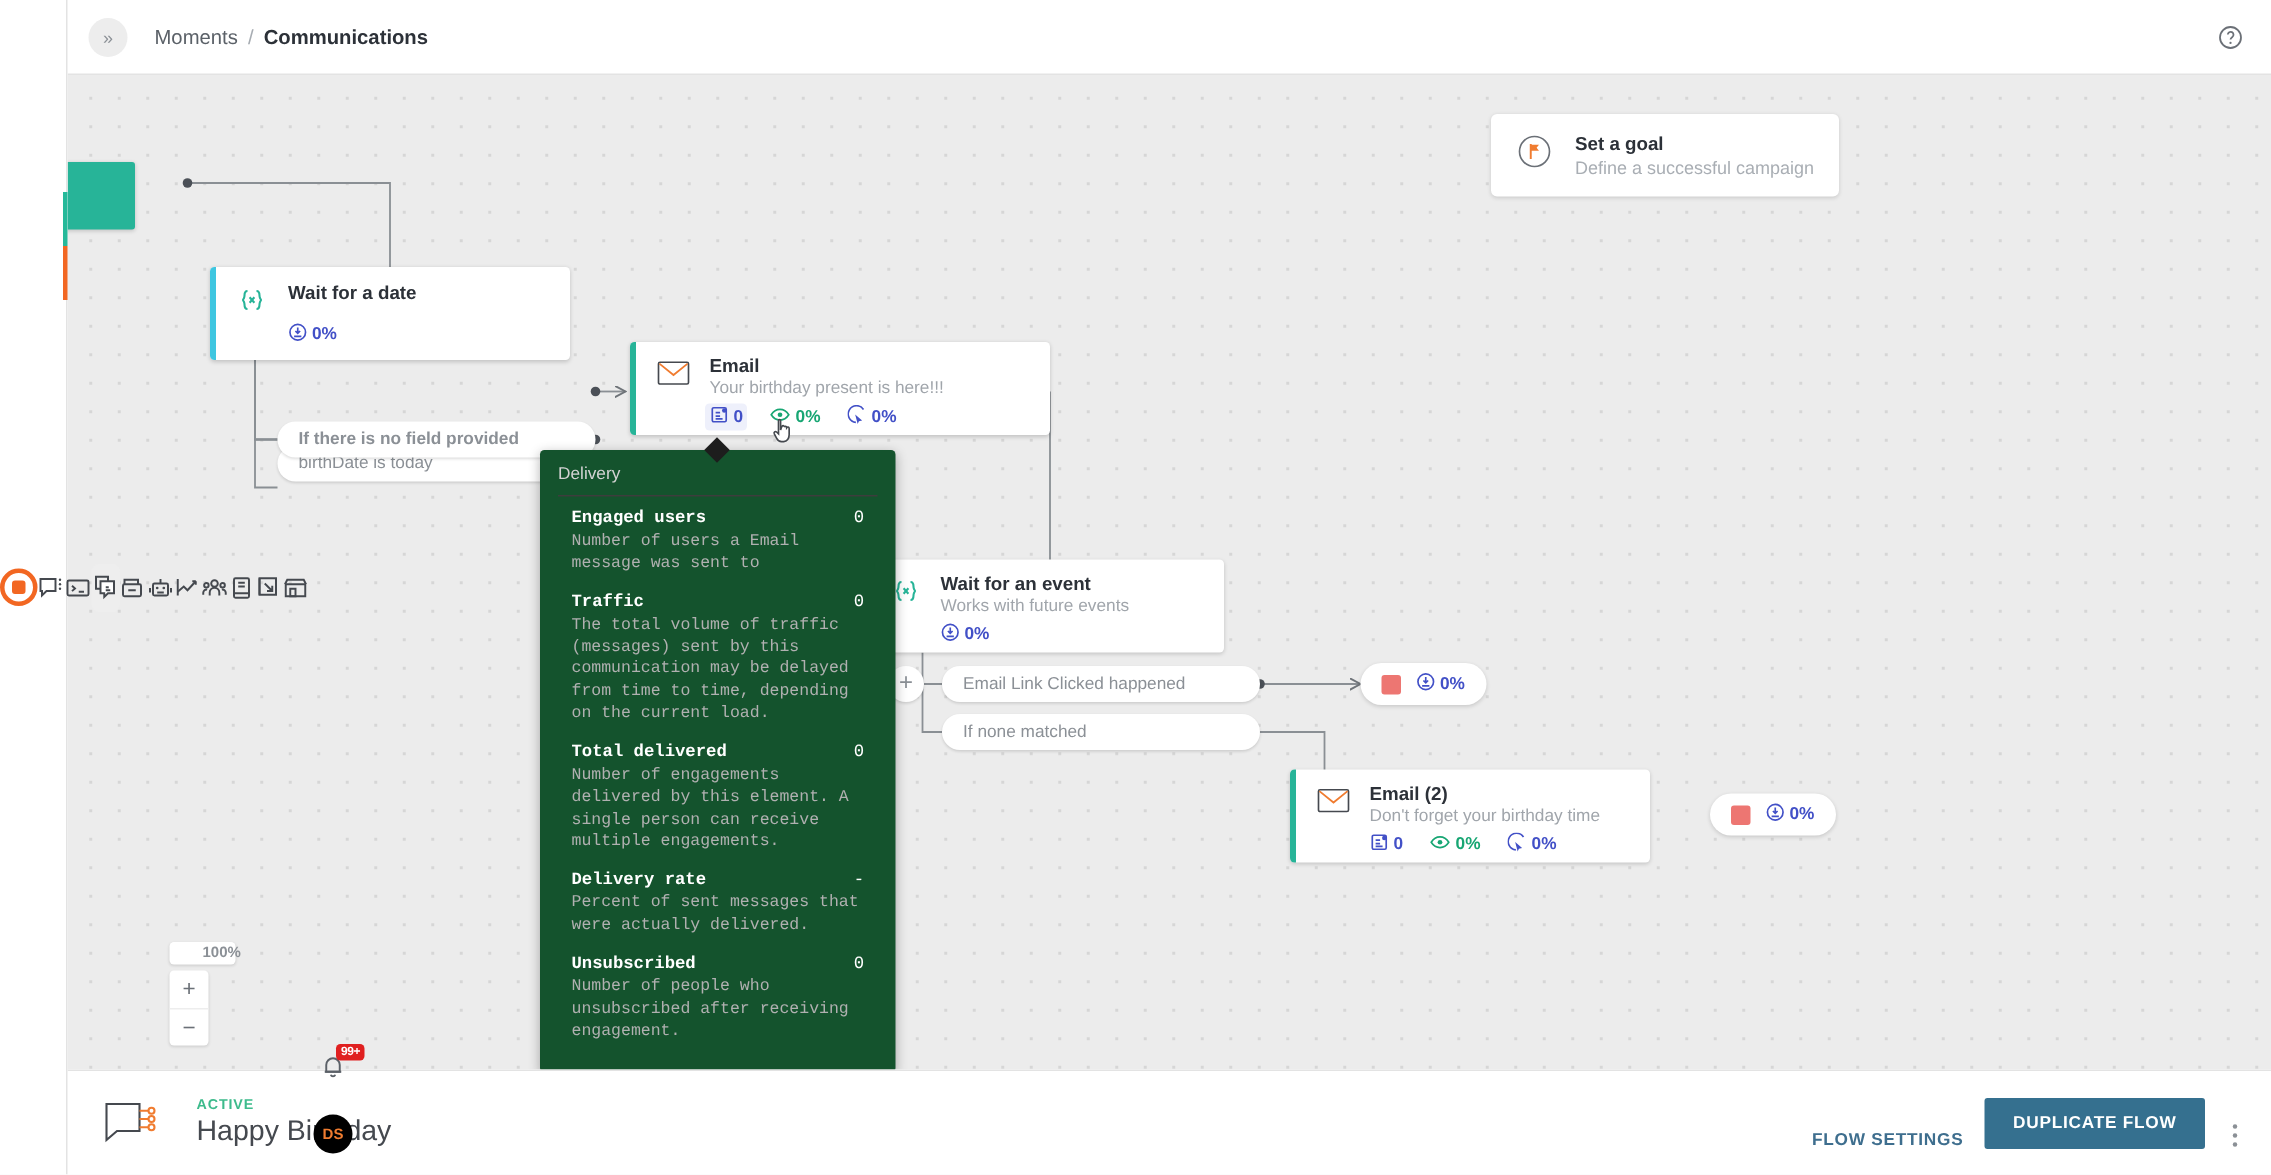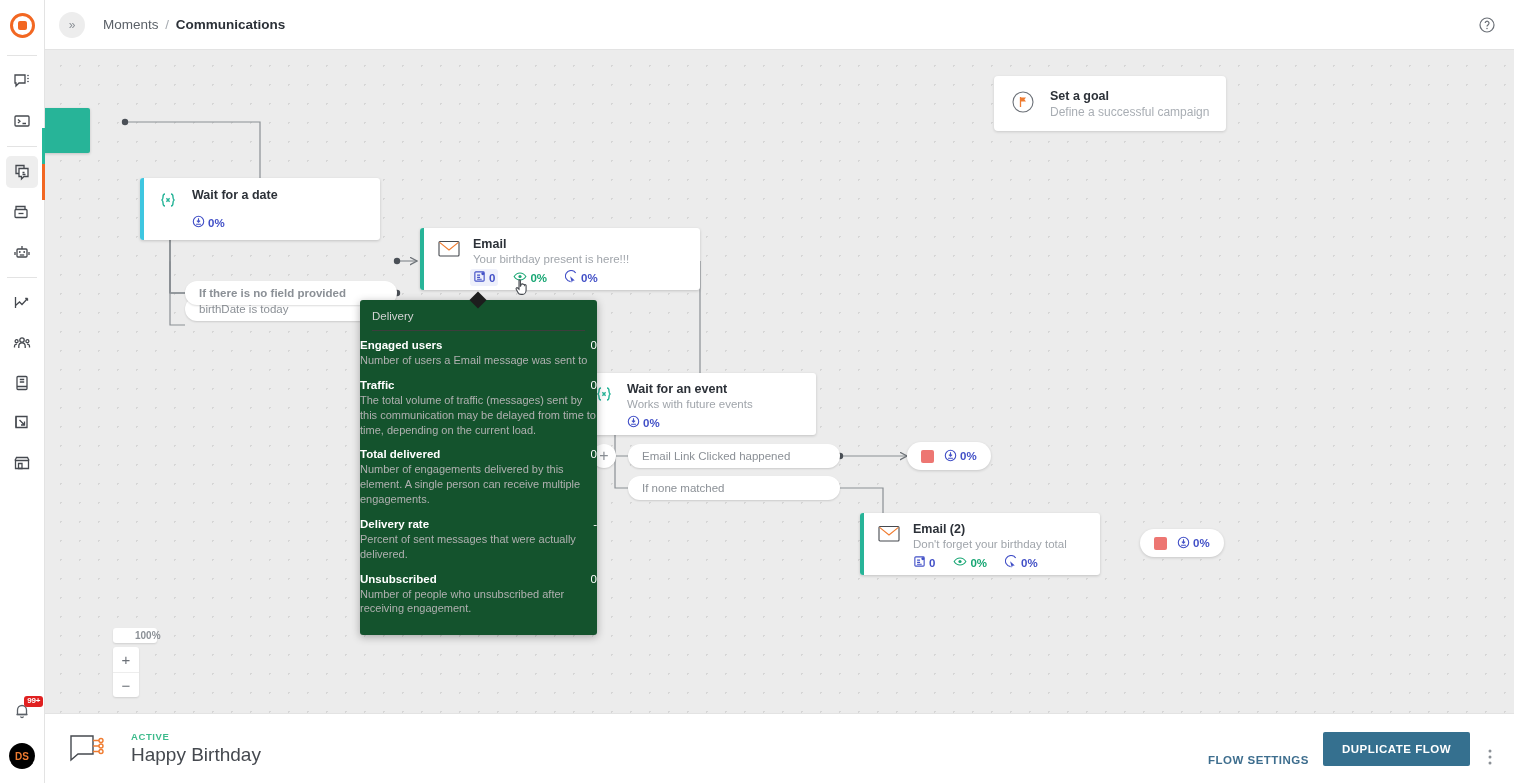--- a/index.html
+++ b/index.html
@@ -7,21 +7,21 @@
     width: 1514px; height: 783px;
     font-family: "Liberation Sans", sans-serif;
     background: #ffffff; overflow: hidden;
   }
   #app { position: relative; width: 1514px; height: 783px; }
 
   
   #rail {
     position: absolute; left: 0; top: 0; width: 45px; height: 783px;
     background: #fff; border-right: 1px solid #e3e3e3;
-    display: flex; flex-direction: column; align-items: center;
+    display: flex; flex-direction: row; align-items: center;
     z-index: 40;
   }
   #rail-logo { width: 45px; height: 50px; display: flex; align-items: center; justify-content: center; }
   .logo-ring {
     width: 25px; height: 25px; border-radius: 50%;
     border: 3px solid #f26722; display: flex; align-items: center; justify-content: center;
   }
   .logo-dot { width: 9px; height: 9px; background: #f26722; border-radius: 2px; }
   .rail-sep { width: 30px; height: 1px; background: #e3e3e3; margin: 5px 0; }
   .rail-item {
@@ -118,21 +118,21 @@
     position: absolute; left: 360px; top: 300px; width: 237px;
     background: #14532d; color: #fff; border-radius: 3px; padding: 10px 0 8px 0;
     box-shadow: 0 2px 8px rgba(0,0,0,.3); z-index: 25;
   }
   #tooltip-arrow {
     position: absolute; top: -6px; left: 112px; width: 12px; height: 12px;
     background: #1d1d1d; transform: rotate(45deg);
   }
   #tooltip-title { font-size: 11.5px; color: #d3d3d3; padding: 0 12px 8px 12px; }
   #tooltip-div { height: 1px; background: #3d3d3d; margin: 0 12px 8px 12px; }
-  .tt-row { padding: 0 0; margin-bottom: 11px; }
+  .tt-row { padding: 0 21px; margin-bottom: 11px; font-family: Liberation Mono, monospace; }
   .tt-head { display: flex; justify-content: space-between; align-items: baseline; }
   .tt-label { font-size: 11.5px; font-weight: bold; color: #fff; }
   .tt-val { font-size: 11.5px; color: #fff; }
   .tt-desc { font-size: 11px; color: #b0b0b0; line-height: 1.35; margin-top: 2px; }
 
   
   #zoomctl { position: absolute; left: 68px; top: 578px; z-index: 20; }
   #zoom-pct {
     background: #fff; border-radius: 3px; font-size: 10px; font-weight: bold; color: #8b9096;
     padding: 2px 22px; text-align: center; width: 26px; margin-bottom: 4px;
@@ -501,21 +501,21 @@
       <div class="node-accent" style="background:#27b498;"></div>
       <div style="padding:9px 0 0 18px; display:flex; gap:13px;">
         <span style="margin-top:3px;">
           <svg width="22" height="17" viewBox="0 0 22 17" fill="#fff" stroke="#45494f" stroke-width="1.1">
             <rect x="1" y="1.5" width="20" height="14.5" rx="1"></rect>
             <path d="M1.6 2.4L11 10l9.4-7.6" fill="none" stroke="#f07c30" stroke-width="1.2"></path>
           </svg>
         </span>
         <div>
           <div class="node-title">Email (2)</div>
-          <div class="node-sub">Don't forget your birthday total</div>
+          <div class="node-sub">Don't forget your birthday time</div>
           <div class="metrics">
             <span class="metric blue">
               <span>
                 <svg width="13" height="13" viewBox="0 0 14 14" fill="none" stroke="#4250c7" stroke-width="1.2">
                   <rect x="2" y="2" width="10" height="10" rx="1"></rect>
                     <path d="M4.4 5.5h3.2M4.4 8h3.2M4.4 10h5"></path>
                   <circle cx="10.6" cy="4" r="1.6" fill="#4250c7" stroke="none"></circle>
                 </svg>
               </span>
               <span>0</span>

